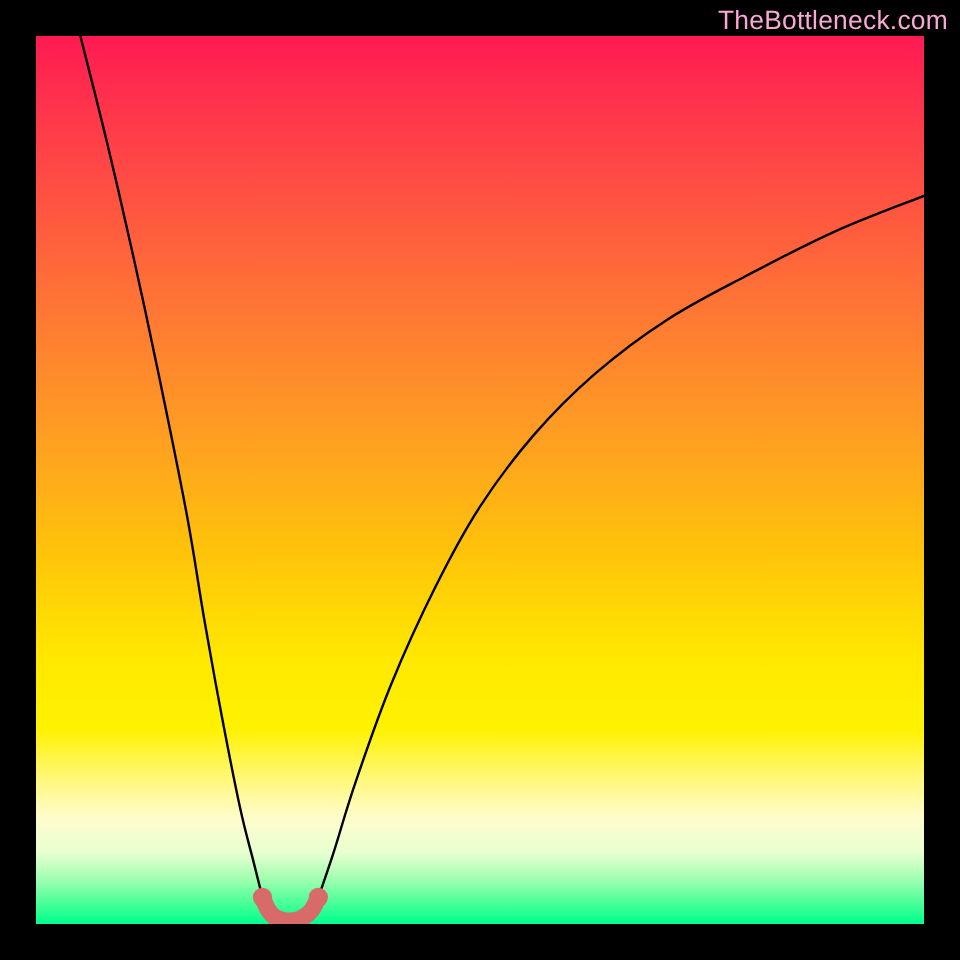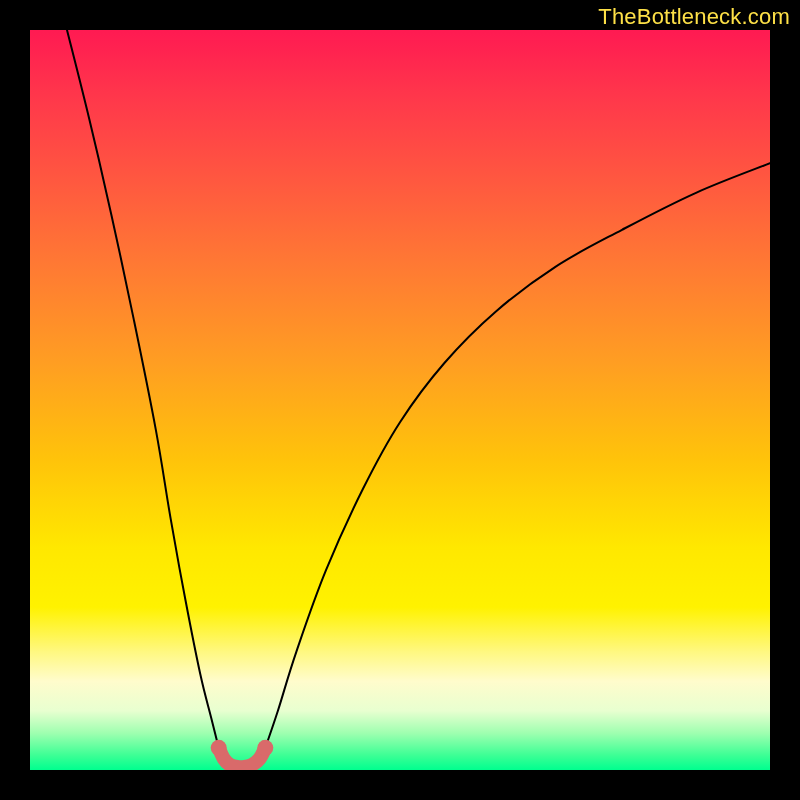--- a/index.html
+++ b/index.html
@@ -40,21 +40,21 @@
       #3dff95 98%,
       #00ff8f 100%
     );
   }
   .watermark {
     position: absolute;
     top: 4px;
     right: 10px;
     font-family: Arial, Helvetica, sans-serif;
     font-size: 22px;
-    color: #fde047;
+    color: #f9a8d4;
     letter-spacing: 0.2px;
   }
   svg.curves {
     position: absolute;
     top: 0;
     left: 0;
     width: 740px;
     height: 740px;
   }
 </style>

